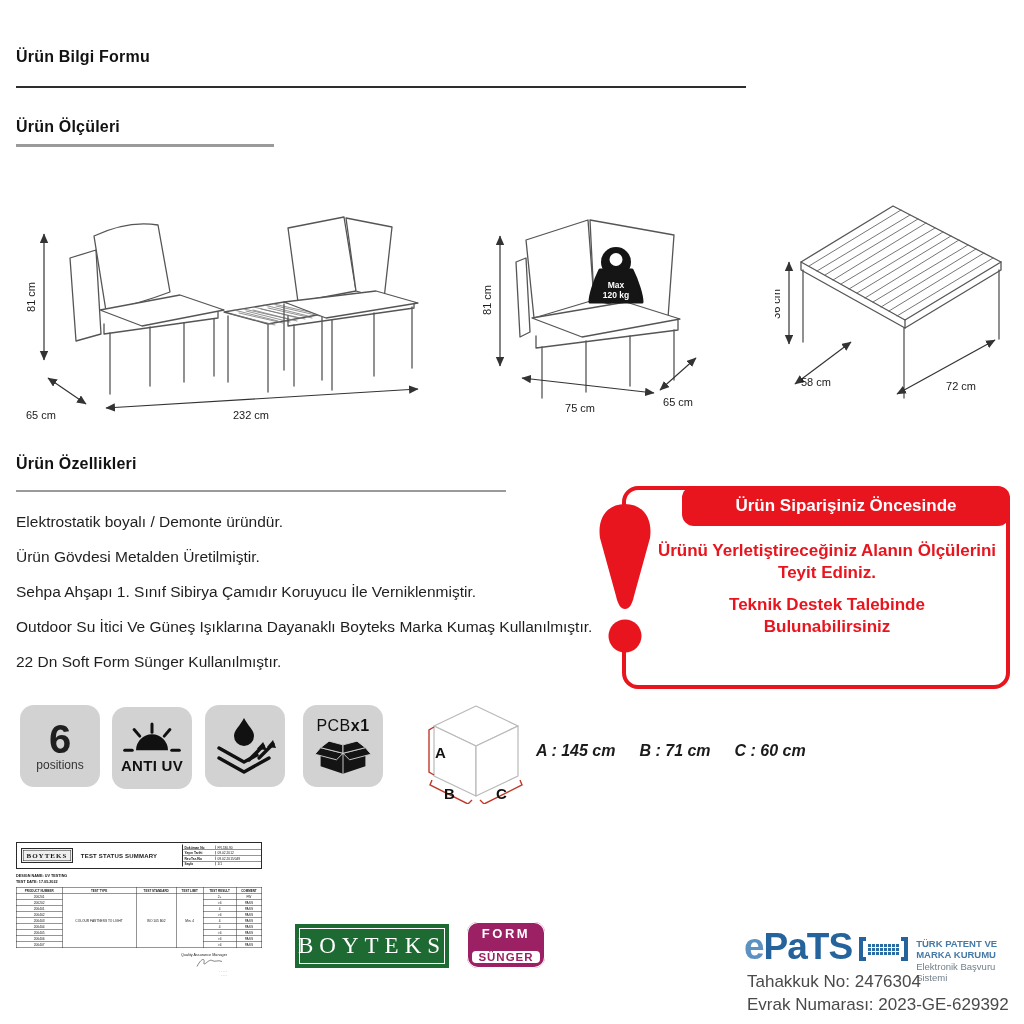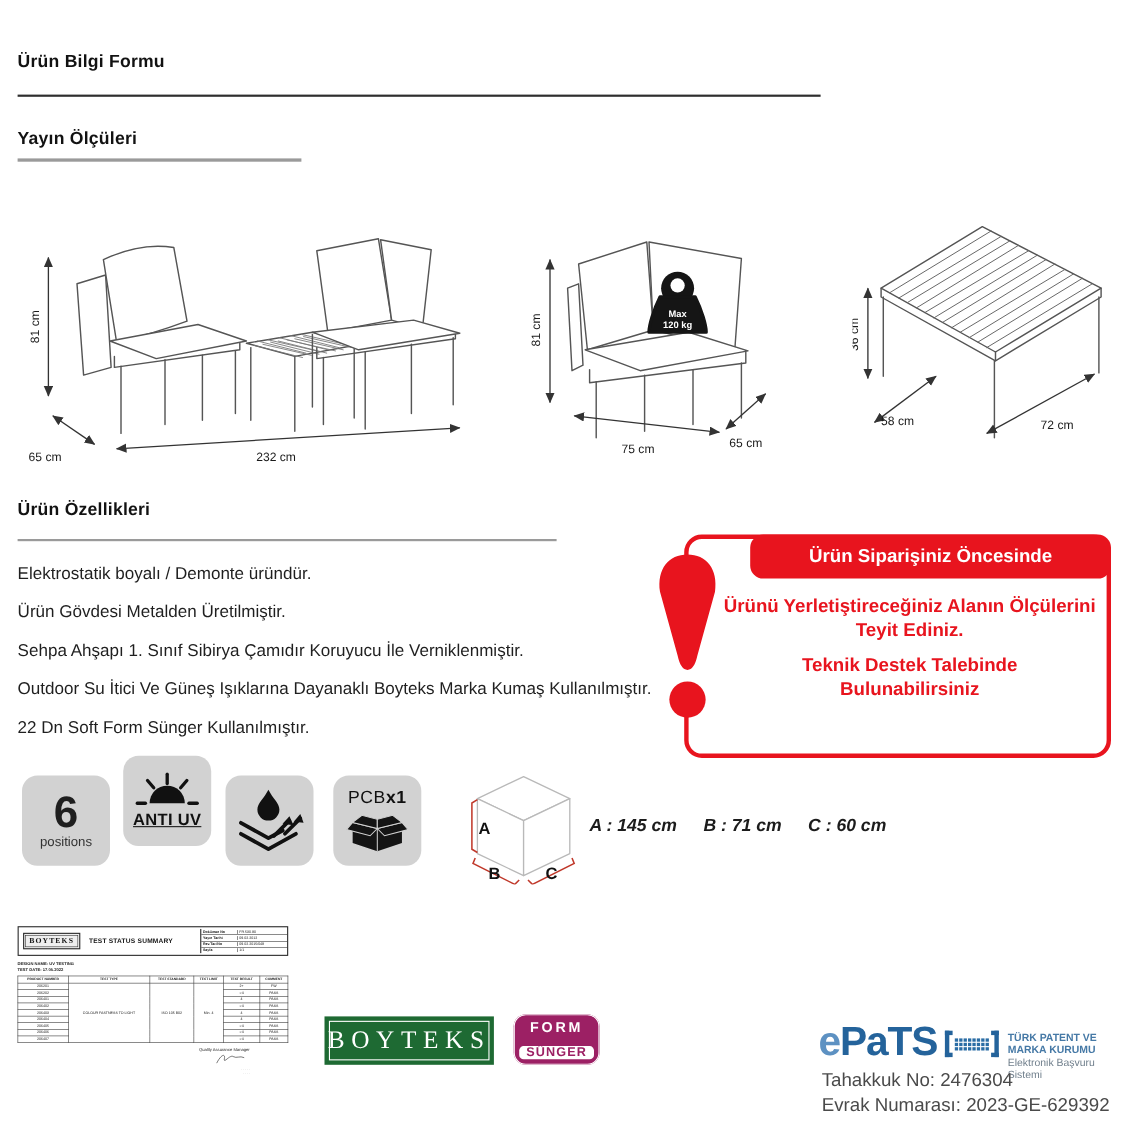--- a/index.html
+++ b/index.html
@@ -72,21 +72,21 @@
   .dimtxt { font-size:11px; fill:#1a1a1a; }
 </style>
 </head>
 <body>
 
 <div class="page">
 
   <div class="abs section-title" style="left:16px; top:48px;">Ürün Bilgi Formu</div>
   <div class="abs rule-dark" style="left:16px; top:86px; width:730px; height:1.5px;"></div>
 
-  <div class="abs section-title" style="left:16px; top:118px;">Yayın Ölçüleri</div>
+  <div class="abs section-title" style="left:16px; top:118px;">Ürün Ölçüleri</div>
   <div class="abs rule-gray" style="left:16px; top:144px; width:258px;"></div>
 
   <svg class="abs" style="left:26px; top:192px;" width="400" height="230" viewBox="0 0 400 230">
     <defs>
       <marker id="a1" markerWidth="9" markerHeight="8" refX="7.5" refY="3.5" orient="auto-start-reverse">
           <path d="M0,0 L8,3.5 L0,7 Z" fill="#333"></path>
         </marker>
     </defs>
     <g stroke="#555" stroke-width="1.3" fill="#fff" stroke-linejoin="round" stroke-linecap="round">
       <polygon points="44,66 70,58 75,142 50,149"></polygon>
@@ -232,21 +232,21 @@
       <path d="M29,4 C46,4 57,17 54,38 L38,96 C36,105 33,109 29,109 C25,109 22,105 20,96 L4,38 C1,17 12,4 29,4 Z" fill="#e8141e"></path>
       <circle cx="29" cy="136" r="16.5" fill="#e8141e"></circle>
     </svg>
   </div>
 
   <div class="abs badge" style="left:20px; top:705px;">
     <div class="big6">6</div>
     <div class="positions">positions</div>
   </div>
 
-  <div class="abs badge" style="left:112px; top:687px;text-decoration:underline;">
+  <div class="abs badge" style="left:112px; top:707px;">
     <svg width="58" height="32" viewBox="0 0 60 34">
       <path d="M13,30 A17,17 0 0 1 47,30 Z" fill="#111"></path>
       <g stroke="#111" stroke-width="3.2" stroke-linecap="round">
         <line x1="30" y1="2" x2="30" y2="11"></line>
         <line x1="11" y1="8" x2="17" y2="15"></line>
         <line x1="49" y1="8" x2="43" y2="15"></line>
         <line x1="1" y1="30" x2="9" y2="30"></line>
         <line x1="51" y1="30" x2="59" y2="30"></line>
       </g>
     </svg>

